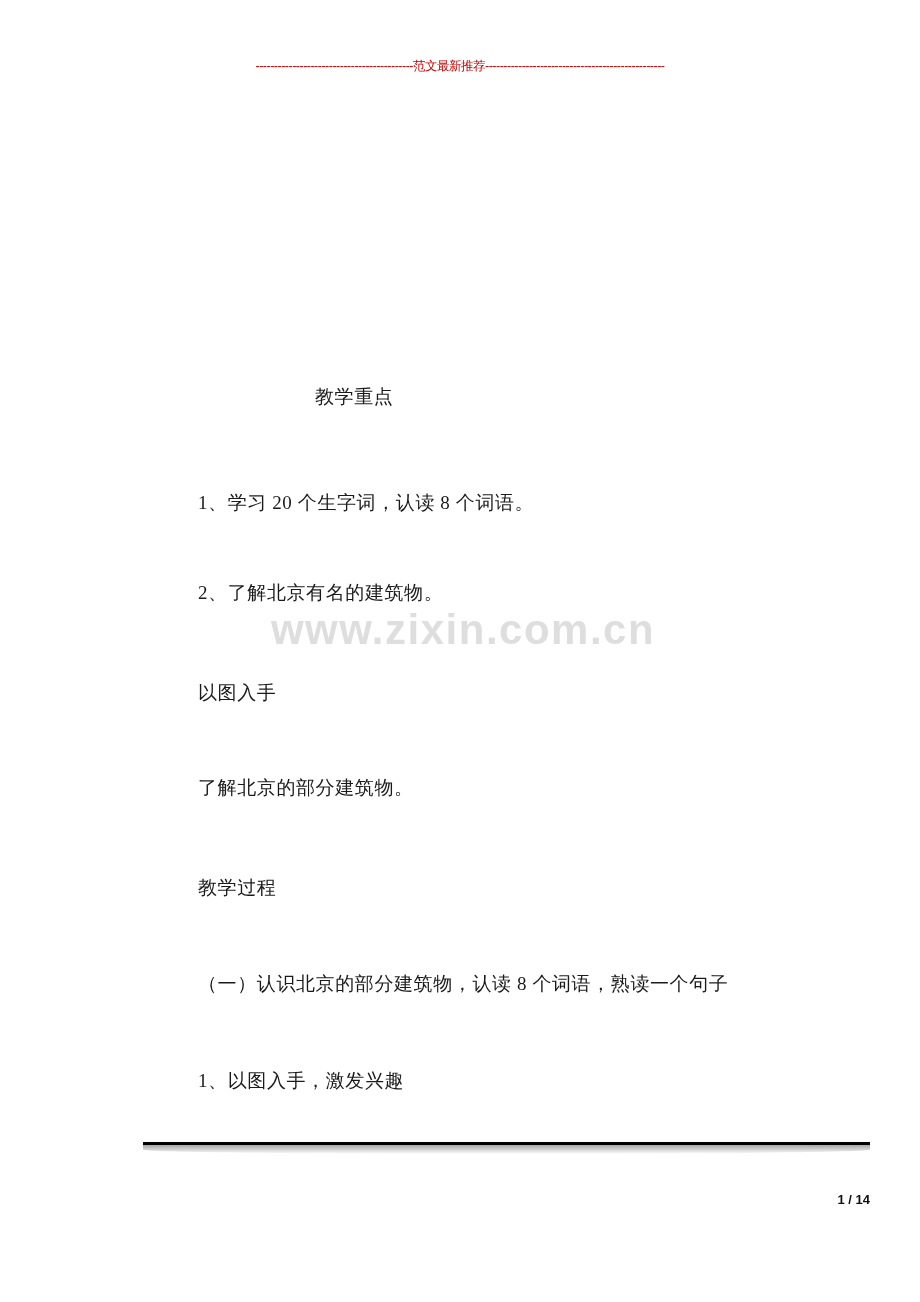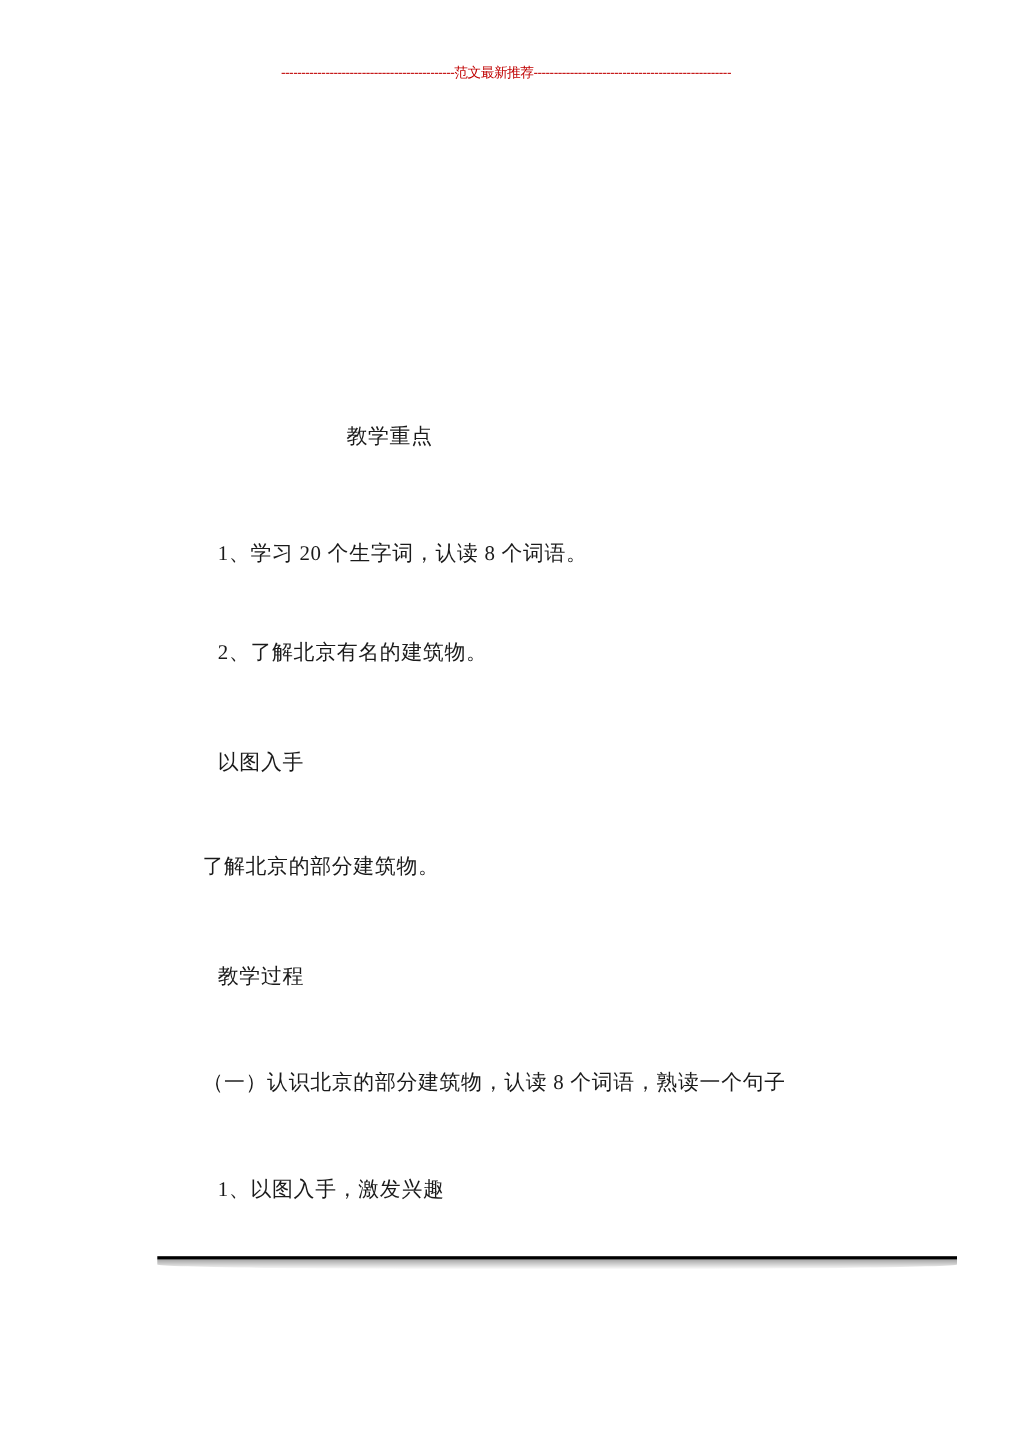--- a/index.html
+++ b/index.html
@@ -47,21 +47,21 @@
     letter-spacing: 0.5px;
   }
   .body-line {
     position: absolute;
     font-family: "Liberation Serif", serif;
     font-size: 19px;
     color: #1a1a1a;
     letter-spacing: 0.6px;
     white-space: nowrap;
   }
-  .indent-1 { left: 184px; text-align: right; }
+  .indent-1 { left: 198px; text-align: right; }
   .indent-0 { left: 198px; }
   .indent-2 { left: 275px; }
   .watermark {
     position: absolute;
     top: 606px;
     left: 218px;
     width: 490px;
     text-align: center;
     font-family: "Liberation Sans", sans-serif;
     font-size: 42px;
@@ -114,17 +114,19 @@
     <div class="body-line indent-2" style="top:384px;margin-left:40px;">教学重点</div>
     <div class="body-line indent-0" style="top:490px;">1、学习 20 个生字词，认读 8 个词语。</div>
     <div class="body-line indent-0" style="top:580px;">2、了解北京有名的建筑物。</div>
     <div class="body-line indent-0" style="top:680px;">以图入手</div>
     <div class="body-line indent-1" style="top:775px;">了解北京的部分建筑物。</div>
     <div class="body-line indent-0" style="top:875px;">教学过程</div>
     <div class="body-line indent-1" style="top:971px;">（一）认识北京的部分建筑物，认读 8 个词语，熟读一个句子</div>
     <div class="body-line indent-0" style="top:1068px;">1、以图入手，激发兴趣</div>
   </div>
 
+  <div class="watermark">www.zixin.com.cn</div>
 
   <div class="footer-sep"></div>
 
+  <div class="page-number">1 / 14</div>
 
 </div>
 
 </body></html>

